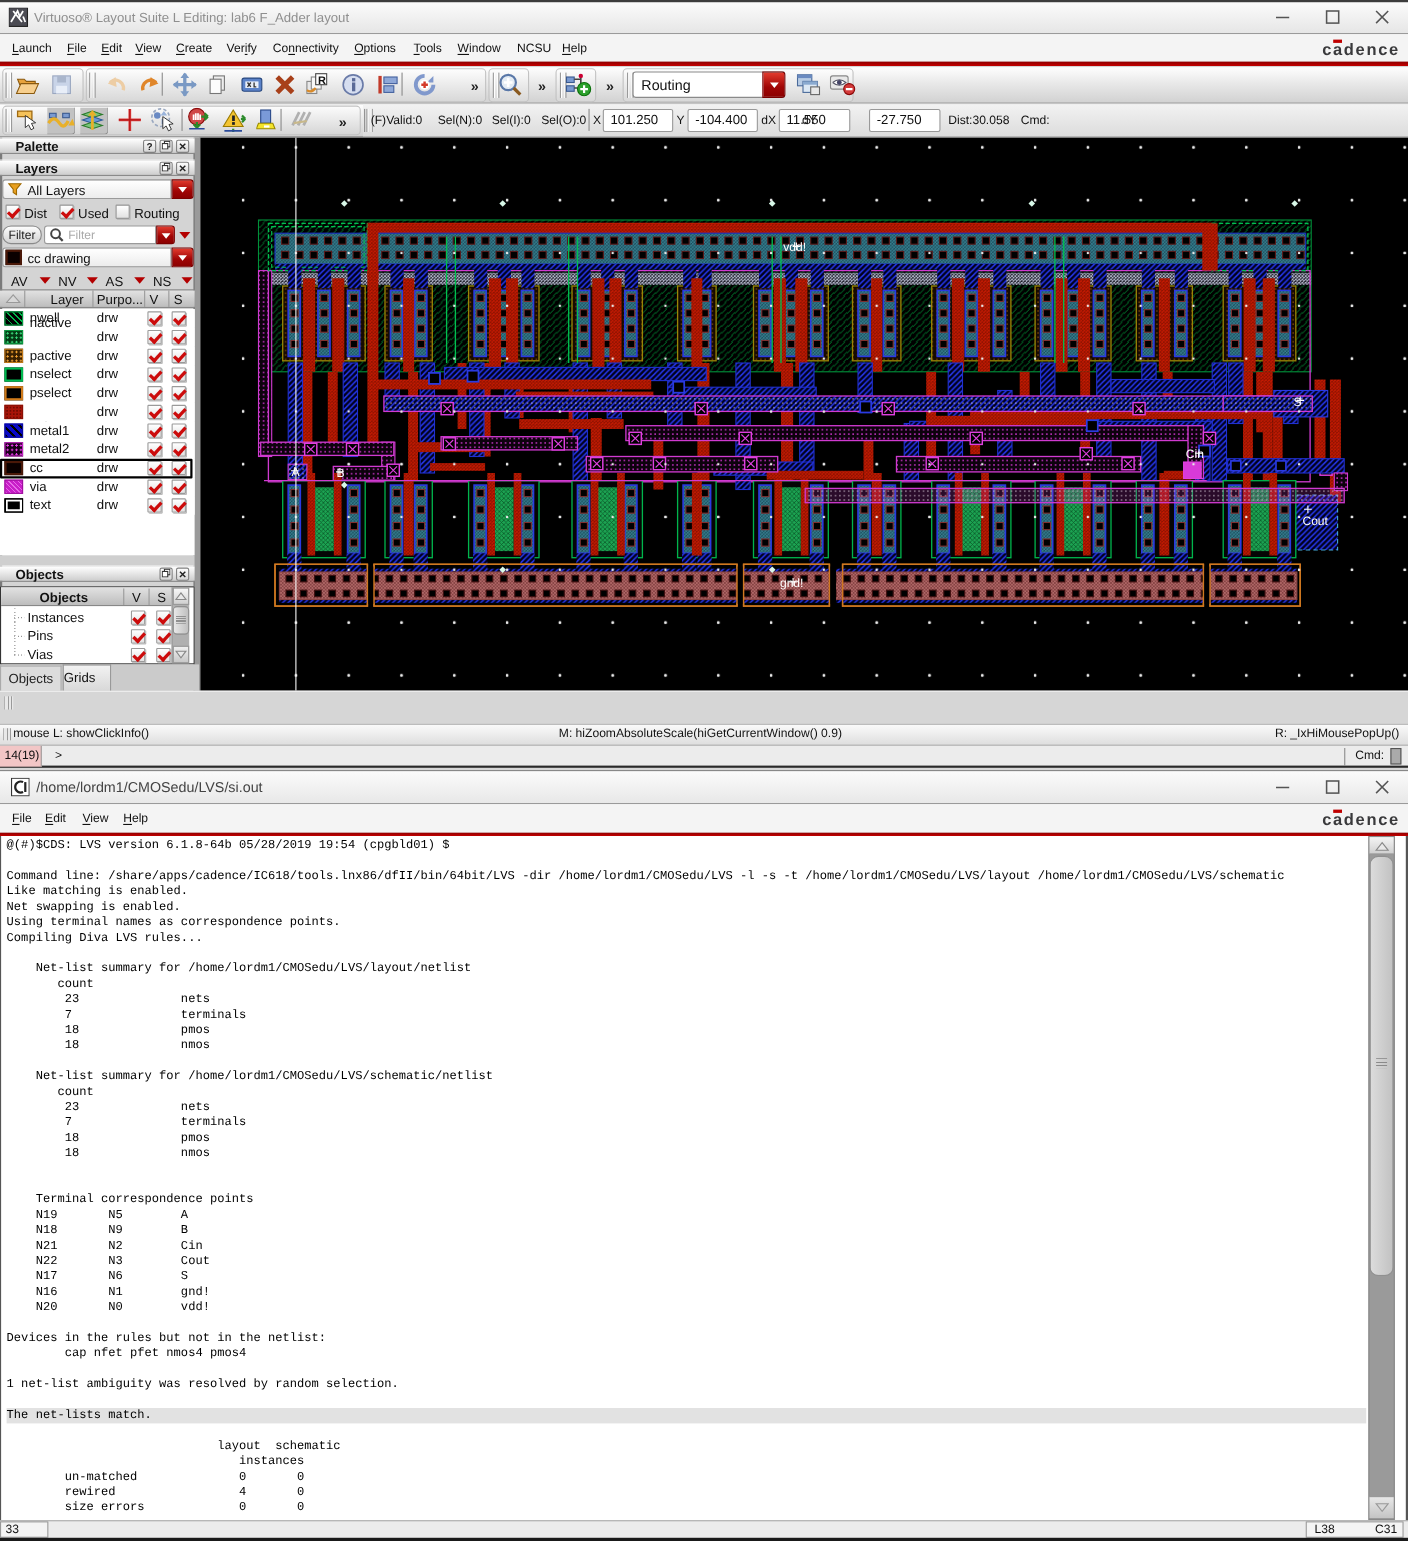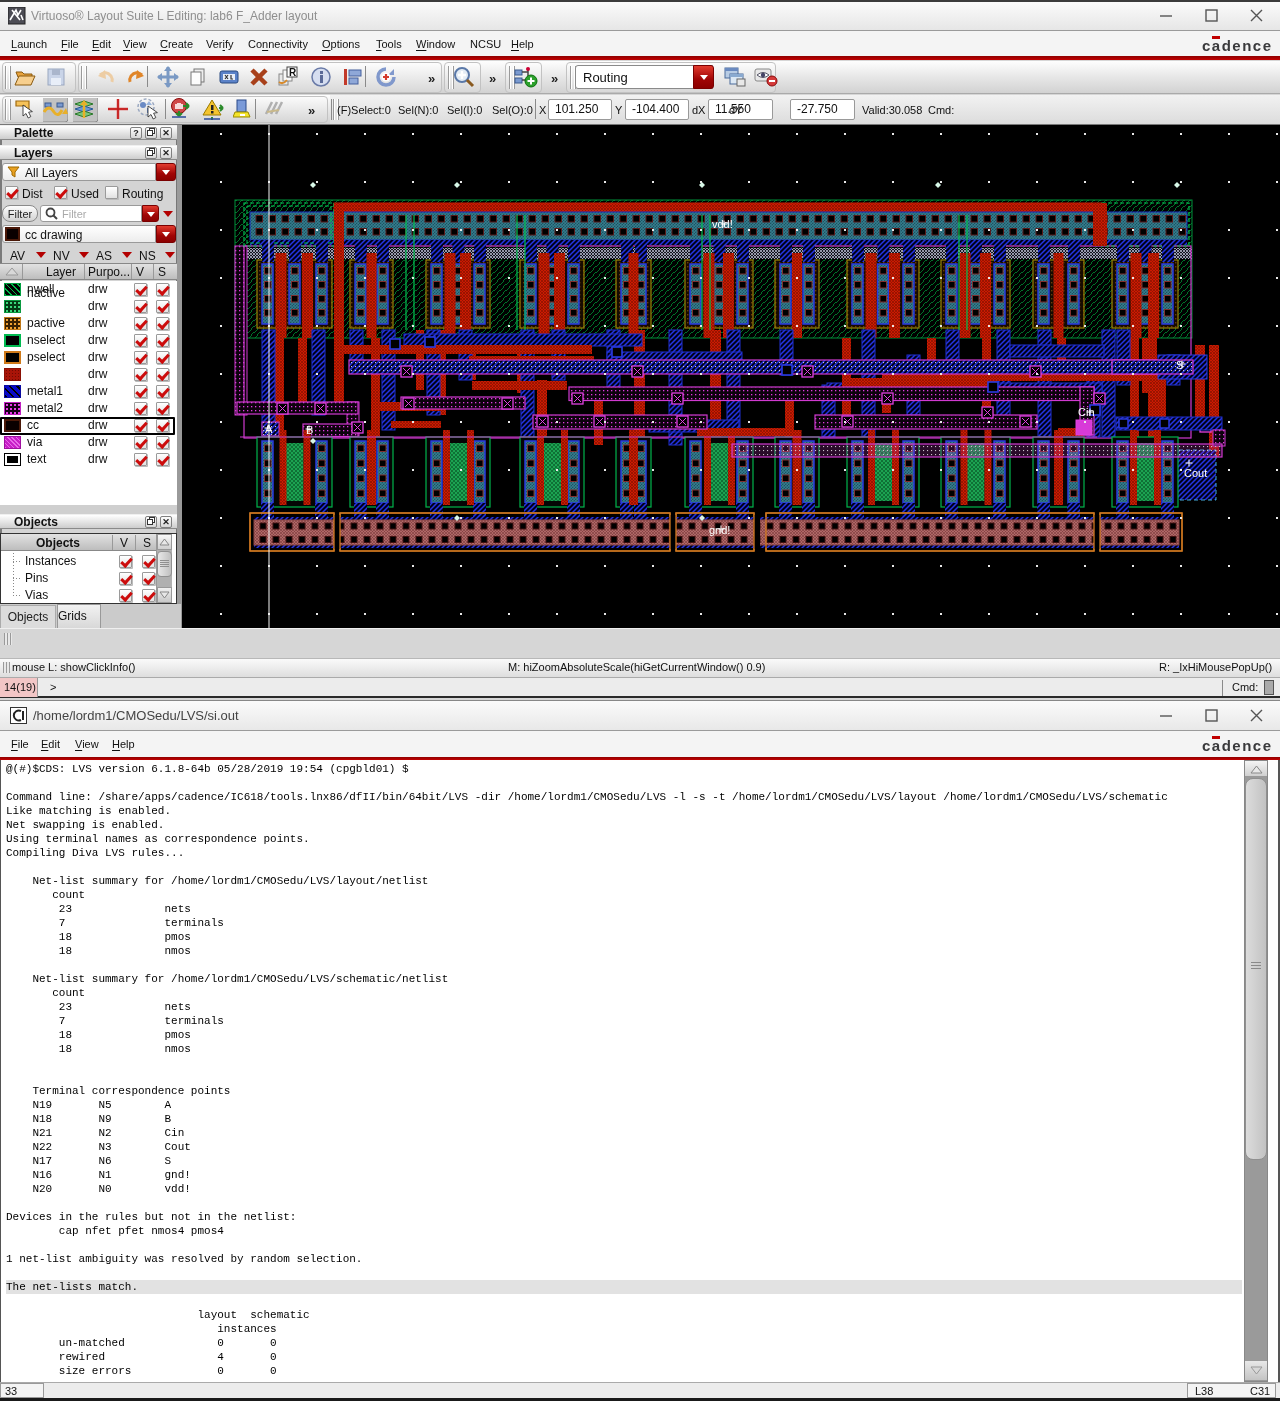--- a/index.html
+++ b/index.html
@@ -219,34 +219,34 @@
     </svg>
 <svg class="abs" style="left:263px;top:98px" width="25" height="24">
       <path d="M3 16 l6 -12 M8 16 l6 -12 M13 16 l6 -12" stroke="#b0b0b0" stroke-width="2.5"></path>
       <path d="M4 14 l12 -2" stroke="#c8b88a" stroke-width="2"></path>
     </svg>
 <div class="vsep" style="left:165px;top:99px;height:20px"></div>
 <div class="vsep" style="left:255px;top:99px;height:20px"></div>
 <div class="ovf" style="left:308px;top:103px">»</div>
 <div class="grip" style="left:333px;top:99px;height:21px"></div>
 <div class="vsep" style="left:331px;top:99px;height:21px"></div>
-<div class="abs t11" style="left:337px;top:104px">(F)Select:0</div>
+<div class="abs t11" style="left:337px;top:104px">(F)Valid:0</div>
 <div class="abs t11" style="left:398px;top:104px">Sel(N):0</div>
 <div class="abs t11" style="left:447px;top:104px">Sel(I):0</div>
 <div class="abs t11" style="left:492px;top:104px">Sel(O):0</div>
 <div class="vsep" style="left:535px;top:99px;height:20px"></div>
 <div class="abs t11" style="left:539px;top:104px">X</div>
 <div class="ebox" style="left:548px;top:99px;width:64px;height:21px">101.250</div>
 <div class="abs t11" style="left:615px;top:104px">Y</div>
 <div class="ebox" style="left:625px;top:99px;width:64px;height:21px">-104.400</div>
 <div class="abs t11" style="left:692px;top:104px">dX</div>
 <div class="ebox" style="left:708px;top:99px;width:65px;height:21px">11.550</div>
 <div class="abs t11" style="left:729px;top:104px">dY</div>
 <div class="ebox" style="left:790px;top:99px;width:65px;height:21px">-27.750</div>
-<div class="abs t11" style="left:862px;top:104px">Valid:30.058</div>
+<div class="abs t11" style="left:862px;top:104px">Dist:30.058</div>
 <div class="abs t11" style="left:928px;top:104px">Cmd:</div>
 <div class="abs" style="left:0;top:125px;width:181px;height:503px;background:#d4d4d4;border-left:2px solid #7a7a7a"></div>
 <div class="abs" style="left:176px;top:125px;width:6px;height:503px;background:#9a9a9a;border-left:1px solid #777"></div>
 <div class="phead" style="top:125px">Palette</div>
 <div class="pbtn" style="left:130px;top:127px">?</div>
 <div class="pbtn" style="left:145px;top:127px"><svg width="8" height="8">
         <rect x="2.5" y="0.5" width="5" height="5" fill="#fff" stroke="#333"></rect>
         <rect x="0.5" y="2.5" width="5" height="5" fill="#fff" stroke="#333"></rect>
       </svg></div>
 <div class="pbtn" style="left:160px;top:127px">✕</div>

